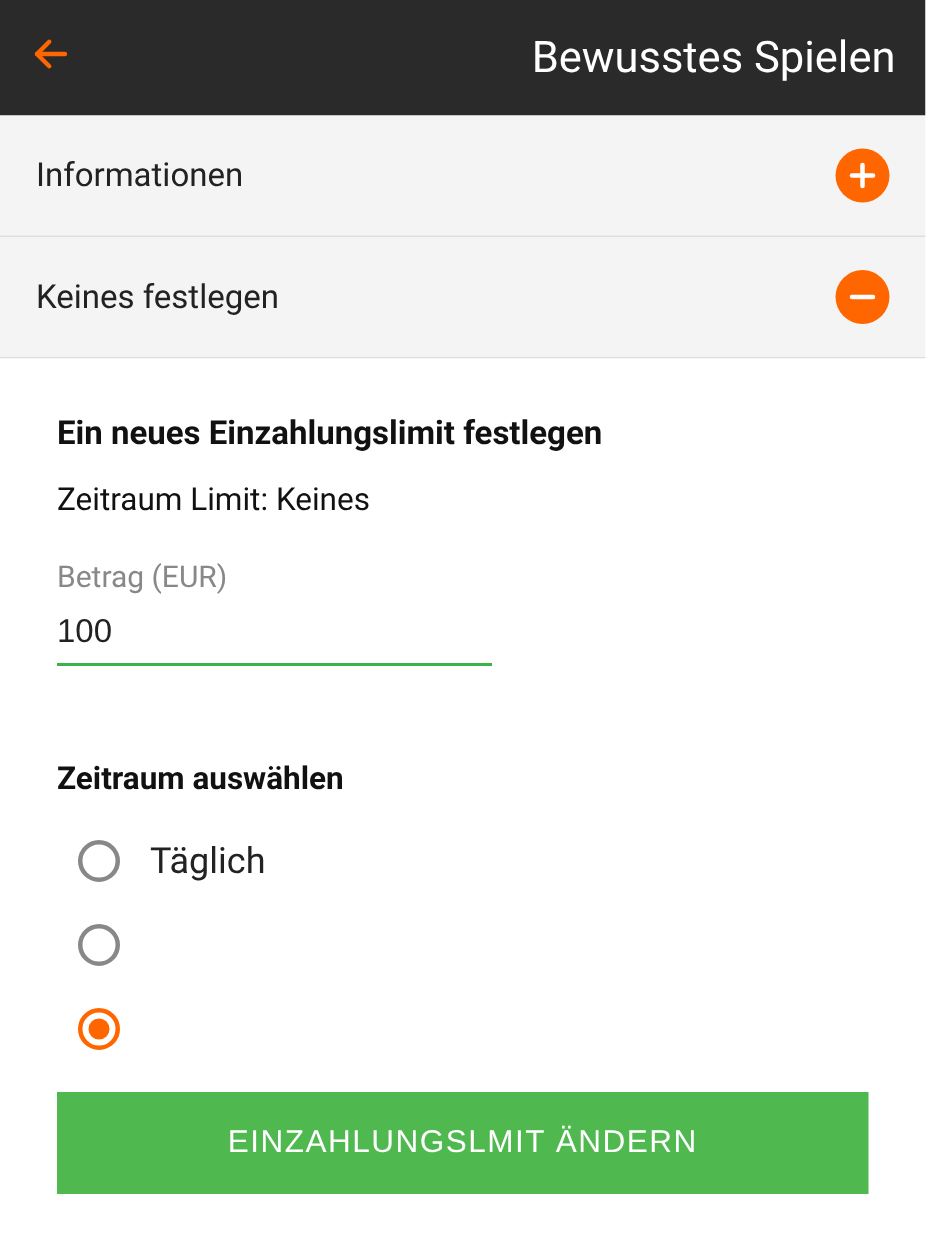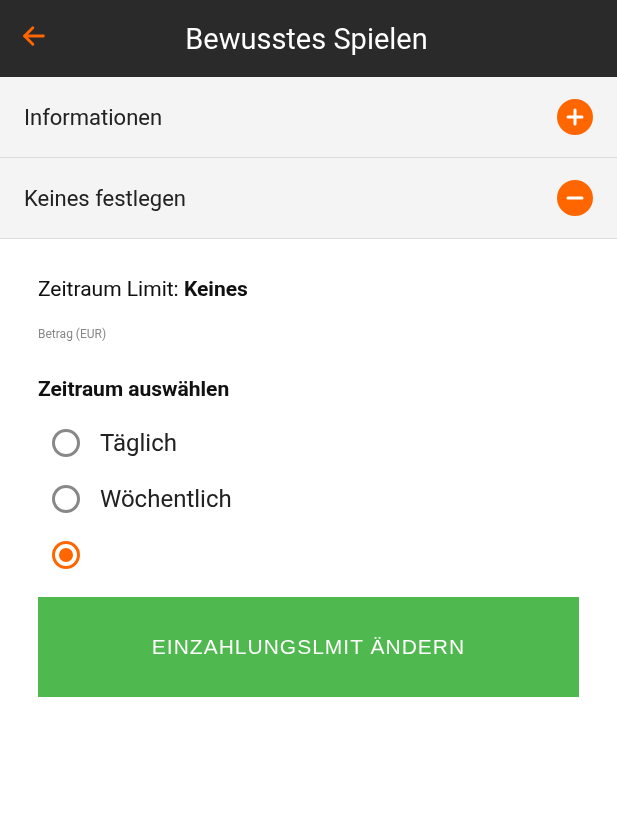--- a/index.html
+++ b/index.html
@@ -18,21 +18,21 @@
     .back-arrow {
       color: #ff6600;
       font-size: 32px;
       font-weight: 400;
       margin-right: 20px;
       cursor: pointer;
       line-height: 1;
     }
     .header-title {
       flex: 1;
-      text-align: center;
+      text-align: right;
       color: #fff;
       font-size: 29px;
       font-weight: 400;
       margin-left: -52px;
     }
     .accordion-item {
       background: #f4f4f4;
       border-bottom: 1px solid #ddd;
       padding: 22px 24px;
       display: flex;
@@ -65,39 +65,39 @@
       font-weight: 700;
       color: #111;
       margin-bottom: 20px;
     }
     .current-limit {
       font-size: 21px;
       color: #111;
       margin-bottom: 26px;
     }
     .current-limit .value {
-      font-weight: 700;
+      font-weight: 400;
     }
     .field-label {
-      font-size: 12px;
+      font-size: 20px;
       color: #888;
       margin-bottom: 8px;
     }
     .amount-input {
       width: 290px;
       border: none;
       border-bottom: 2px solid #3bb34a;
       font-size: 22px;
       color: #222;
       padding: 4px 0 8px 0;
       outline: none;
       background: transparent;
     }
     .period-section {
-      margin-top: 36px;
+      margin-top: 64px;
     }
     .period-title {
       font-size: 21px;
       font-weight: 700;
       color: #111;
       margin-bottom: 28px;
     }
     .radio-group {
       padding-left: 14px;
     }
@@ -135,21 +135,21 @@
       font-size: 24px;
       color: #222;
     }
     .submit-btn {
       display: block;
       width: 100%;
       margin-top: 28px;
       background: #4fb84f;
       color: #fff;
       border: none;
-      padding: 38px 0;
+      padding: 22px 0;
       font-size: 21px;
       letter-spacing: 1px;
       cursor: pointer;
       text-align: center;
     }
   </style>
 </head>
 <body>
 
 <div class="header">
@@ -175,38 +175,39 @@
 <div class="accordion-item">
   <span class="accordion-label">Keines festlegen</span>
   <span class="circle-icon">
     <svg width="20" height="20" viewBox="0 0 20 20">
         <line x1="3" y1="10" x2="17" y2="10" stroke="#fff" stroke-width="3" stroke-linecap="round"></line>
       </svg>
   </span>
 </div>
 
 <div class="content">
+  <div class="section-title">Ein neues Einzahlungslimit festlegen</div>
 
   <div class="current-limit">
     <span>Zeitraum Limit: </span><span class="value">Keines</span>
   </div>
 
   <div class="field-label">Betrag (EUR)</div>
+  <input class="amount-input" type="text" value="100" style="">
 
   <div class="period-section">
     <div class="period-title">Zeitraum auswählen</div>
 
     <div class="radio-group">
       <div class="radio-item">
         <span class="radio-circle"></span>
         <span class="radio-label">Täglich</span>
       </div>
       <div class="radio-item">
         <span class="radio-circle"></span>
-        <span class="radio-label">Wöchentlich</span>
       </div>
       <div class="radio-item selected">
         <span class="radio-circle">
             <span class="radio-dot"></span>
           </span>
       </div>
     </div>
   </div>
 
   <button class="submit-btn">EINZAHLUNGSLMIT ÄNDERN</button>

